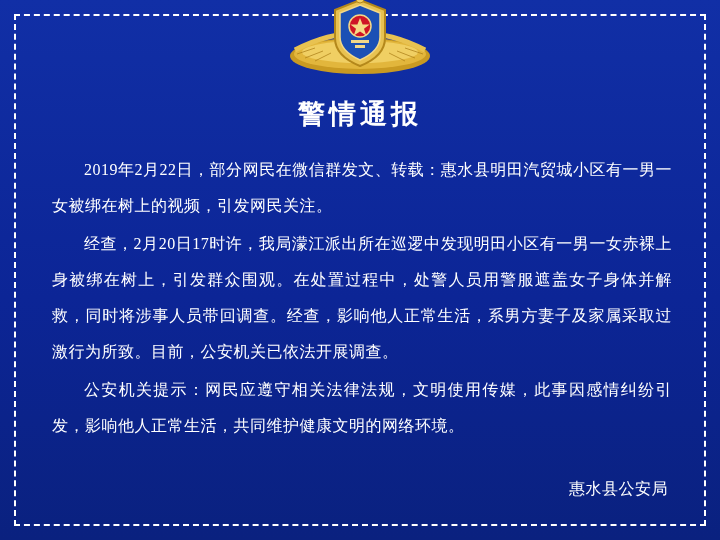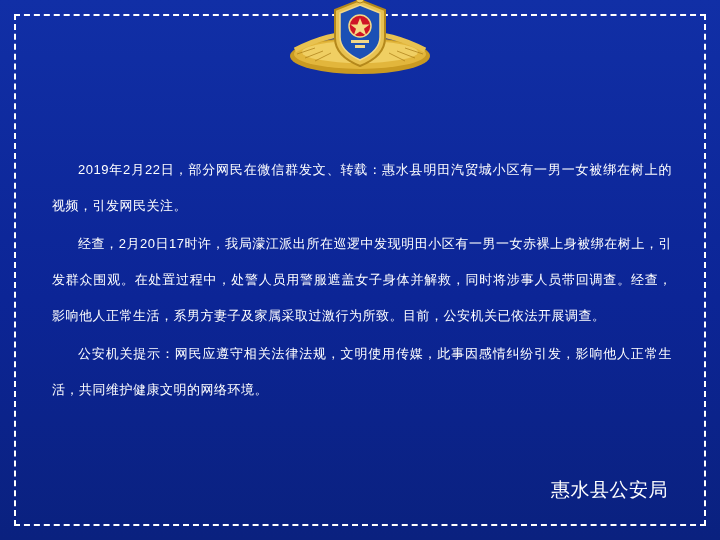--- a/index.html
+++ b/index.html
@@ -57,37 +57,37 @@
     font-weight: bold;
     letter-spacing: 4px;
     font-family: "DejaVu Sans", "Liberation Sans", sans-serif;
   }
   .body-text {
     position: absolute;
     top: 152px;
     left: 52px;
     right: 48px;
     color: #ffffff;
-    font-size: 13px;
+    font-size: 16px;
     line-height: 36px;
-    font-family: Liberation Sans, sans-serif;
+    font-family: Liberation Serif, serif;
     letter-spacing: 0.5px;
   }
   .para {
     text-indent: 2em;
     margin: 0 0 2px 0;
     text-align: justify;
   }
   .signature {
     position: absolute;
     right: 52px;
     bottom: 36px;
     text-align: left;
     color: #ffffff;
-    font-size: 19px;
+    font-size: 16px;
     line-height: 30px;
     font-family: "DejaVu Sans", "Liberation Sans", sans-serif;
     letter-spacing: 0.5px;
   }
   .sig-line { display: block; }
 </style>
 </head>
 <body>
 
 <div class="poster">
@@ -118,20 +118,21 @@
       <circle cx="75" cy="32" r="11" fill="#cf1426" stroke="#f2d888" stroke-width="1.5"></circle>
       <polygon points="75,24 77.6,30.5 84.6,30.5 79,34.8 81.2,41.5 75,37.4 68.8,41.5 71,34.8 65.4,30.5 72.4,30.5" fill="#f5da86"></polygon>
 
       <rect x="66" y="46" width="18" height="3" fill="#f2d888"></rect>
       <rect x="70" y="51" width="10" height="3" fill="#f2d888"></rect>
 
       <circle cx="75" cy="5" r="4" fill="#f0cf63" stroke="#b4881b" stroke-width="1"></circle>
     </svg>
   </div>
 
+  <div class="title">警情通报</div>
 
   <div class="body-text">
     <p class="para">2019年2月22日，部分网民在微信群发文、转载：惠水县明田汽贸城小区有一男一女被绑在树上的视频，引发网民关注。</p>
     <p class="para">经查，2月20日17时许，我局濛江派出所在巡逻中发现明田小区有一男一女赤裸上身被绑在树上，引发群众围观。在处置过程中，处警人员用警服遮盖女子身体并解救，同时将涉事人员带回调查。经查，影响他人正常生活，系男方妻子及家属采取过激行为所致。目前，公安机关已依法开展调查。</p>
     <p class="para">公安机关提示：网民应遵守相关法律法规，文明使用传媒，此事因感情纠纷引发，影响他人正常生活，共同维护健康文明的网络环境。</p>
   </div>
 
   <div class="signature">
     <span class="sig-line">惠水县公安局</span>
   </div>

